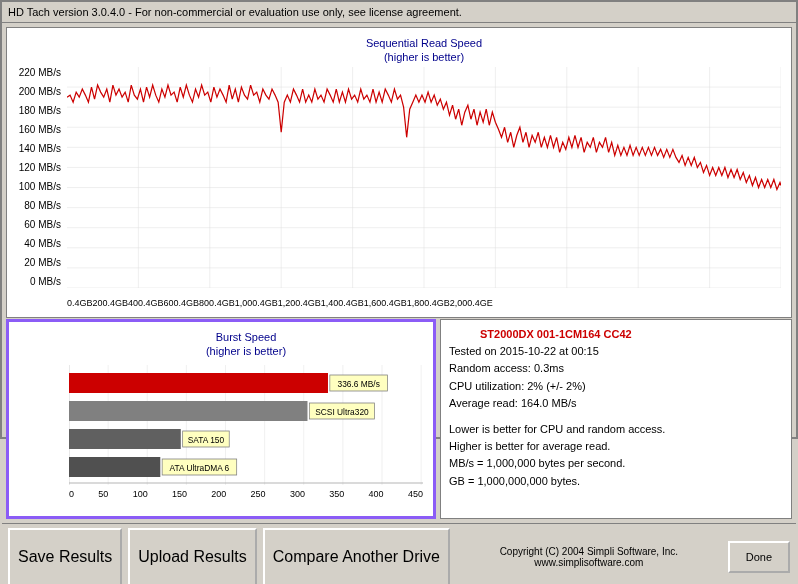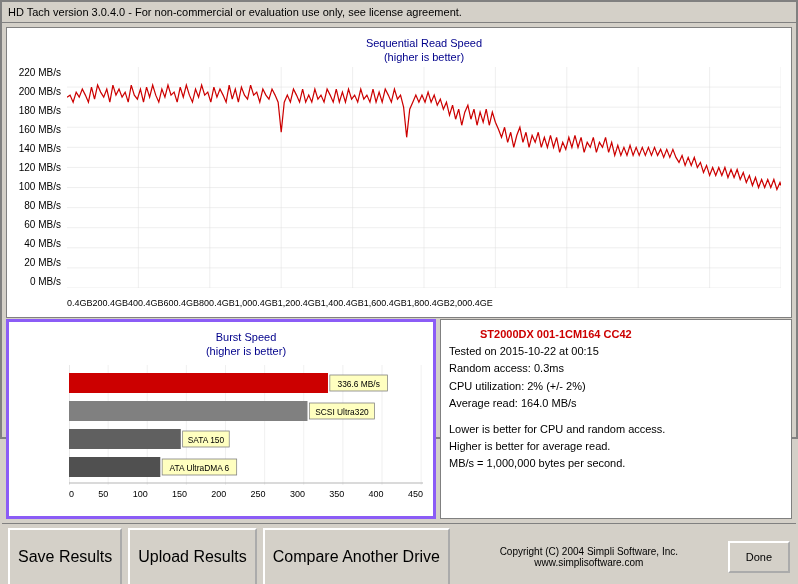--- a/index.html
+++ b/index.html
@@ -311,20 +311,21 @@
       <div class="info-panel">
         <div class="info-title">ST2000DX 001-1CM164 CC42</div>
         <div class="info-line">Tested on 2015-10-22 at 00:15</div>
         <div class="info-line">Random access: 0.3ms</div>
         <div class="info-line">CPU utilization: 2% (+/- 2%)</div>
         <div class="info-line">Average read: 164.0 MB/s</div>
         <div style="height:8px;"></div>
         <div class="info-line">Lower is better for CPU and random access.</div>
         <div class="info-line">Higher is better for average read.</div>
         <div class="info-line">MB/s = 1,000,000 bytes per second.</div>
+        <div class="info-line">GB = 1,000,000,000 bytes.</div>
       </div>
 
     </div>
   </div>
 
   <div class="toolbar">
     <button class="toolbar-btn">Save Results</button>
     <button class="toolbar-btn">Upload Results</button>
     <button class="toolbar-btn">Compare Another Drive</button>
     <div class="toolbar-copyright">Copyright (C) 2004 Simpli Software, Inc. www.simplisoftware.com</div>

